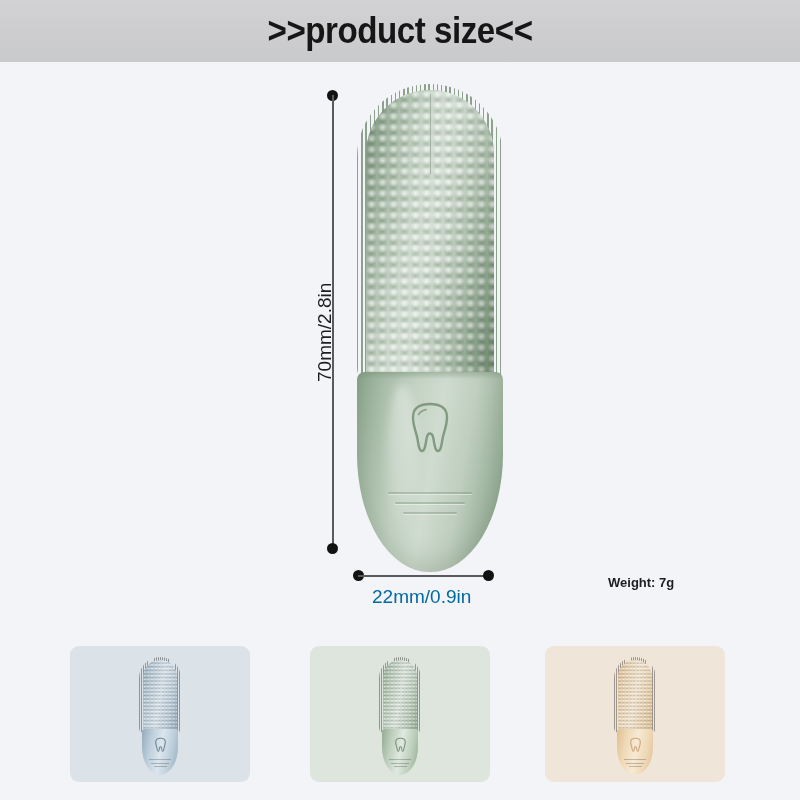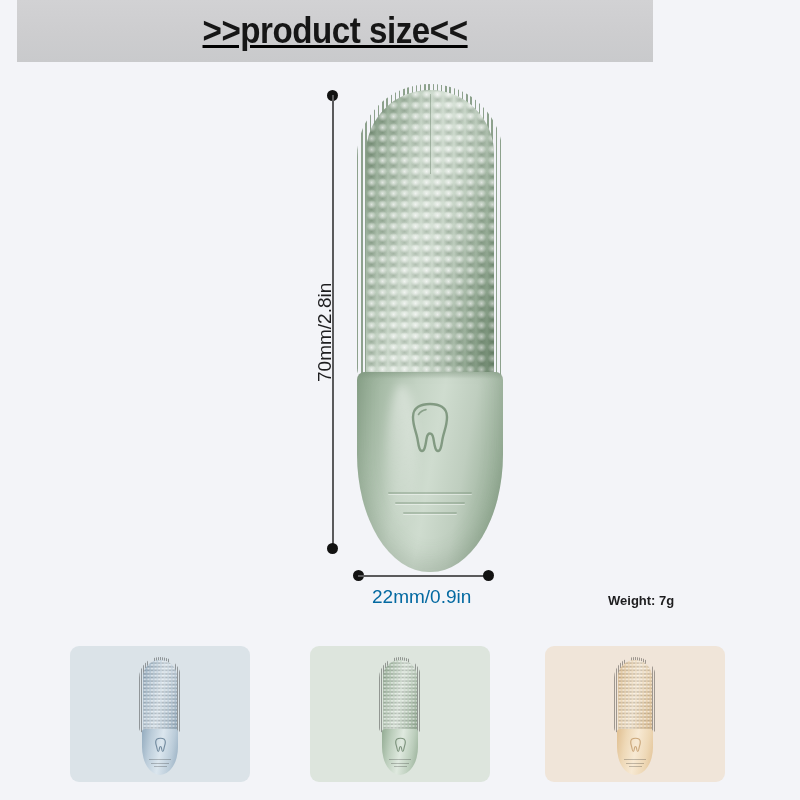--- a/index.html
+++ b/index.html
@@ -15,27 +15,26 @@
     font-family: "Liberation Sans", sans-serif;
     background: #f3f4f8;
     position: relative;
   }
 
   #page { position: relative; width: 800px; height: 800px; }
 
   
   .header-band {
     position: absolute;
-    left: 17px; top: 0;
-    width: 636px; height: 62px;
+    left: 0; top: 0;
+    width: 800px; height: 62px;
     background: linear-gradient(180deg, #d2d2d4 0%, #cdcdcf 55%, #c9cacc 100%);
     display: flex;
     align-items: center;
     justify-content: center;
-    text-decoration: underline;
   }
   .header-title {
     font-family: "Liberation Sans", sans-serif;
     font-size: 36px;
     font-weight: bold;
     color: #161616;
     letter-spacing: -0.5px;
     transform: scaleX(0.92);
     white-space: nowrap;
   }
@@ -350,21 +349,21 @@
     <div class="dim-dot" style="left:327px; top:28px;"></div>
     <div class="dim-line-v" style="left:331.5px; top:33px; height:453px;"></div>
     <div class="dim-dot" style="left:327px; top:481px;"></div>
     <div class="dim-label-v" style="left:314px; top:320px;">70mm/2.8in</div>
 
     <div class="dim-dot" style="left:353px; top:508px;"></div>
     <div class="dim-line-h" style="left:358px; top:512.5px; width:130px;"></div>
     <div class="dim-dot" style="left:483px; top:508px;"></div>
     <div class="dim-label-h" style="left:372px; top:524px;">22mm/0.9in</div>
 
-    <div class="weight-label" style="left:608px; top:531px;">Weight: 7g</div>
+    <div class="weight-label" style="left:608px; top:513px;">Weight: 7g</div>
 
   </div>
 
   <div class="variants">
 
     <div class="variant-card c0">
       <div class="mini">
         <div class="mini-fringe"></div>
         <div class="mini-head" style="background:linear-gradient(100deg,#93abbe 0%,#b9cbd9 22%,#dbe6ee 50%,#bdcedb 76%,#93abbe 100%);">
           <div class="mini-nubs"></div>

